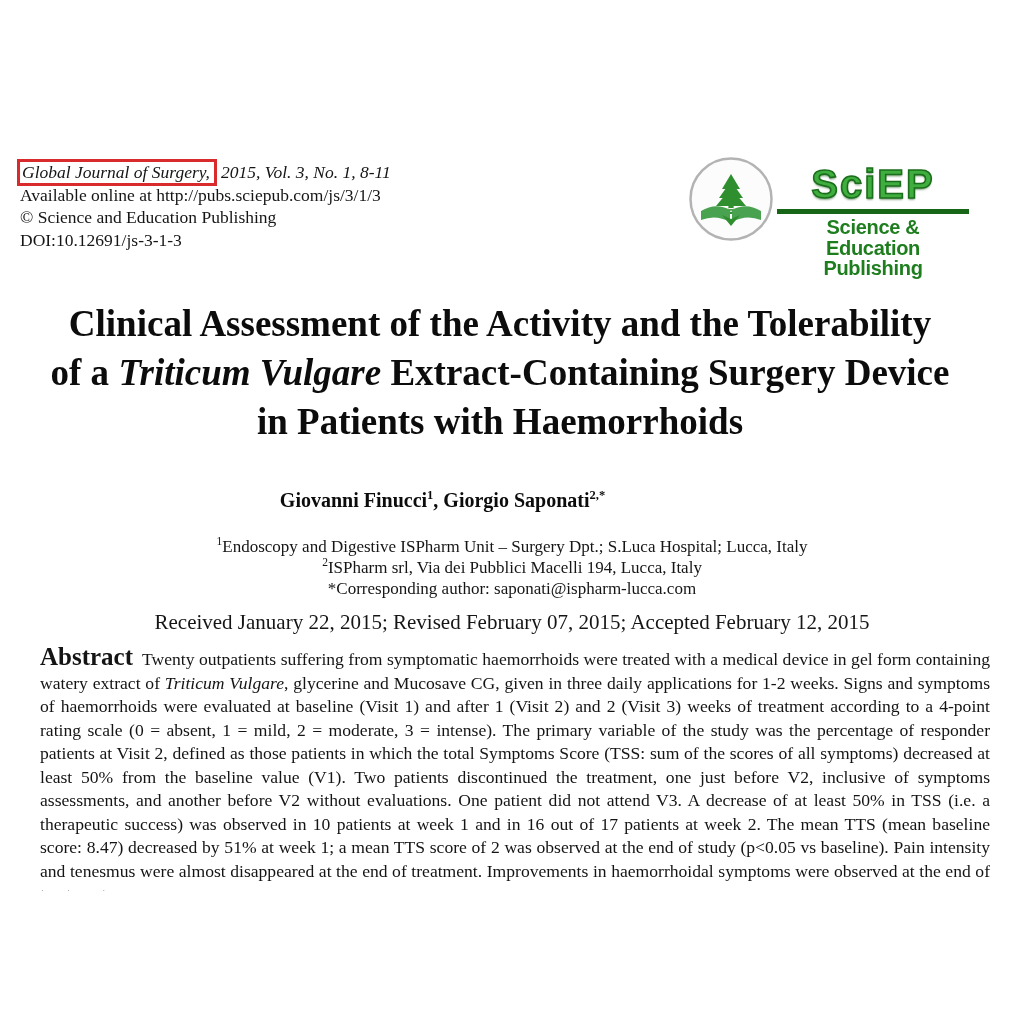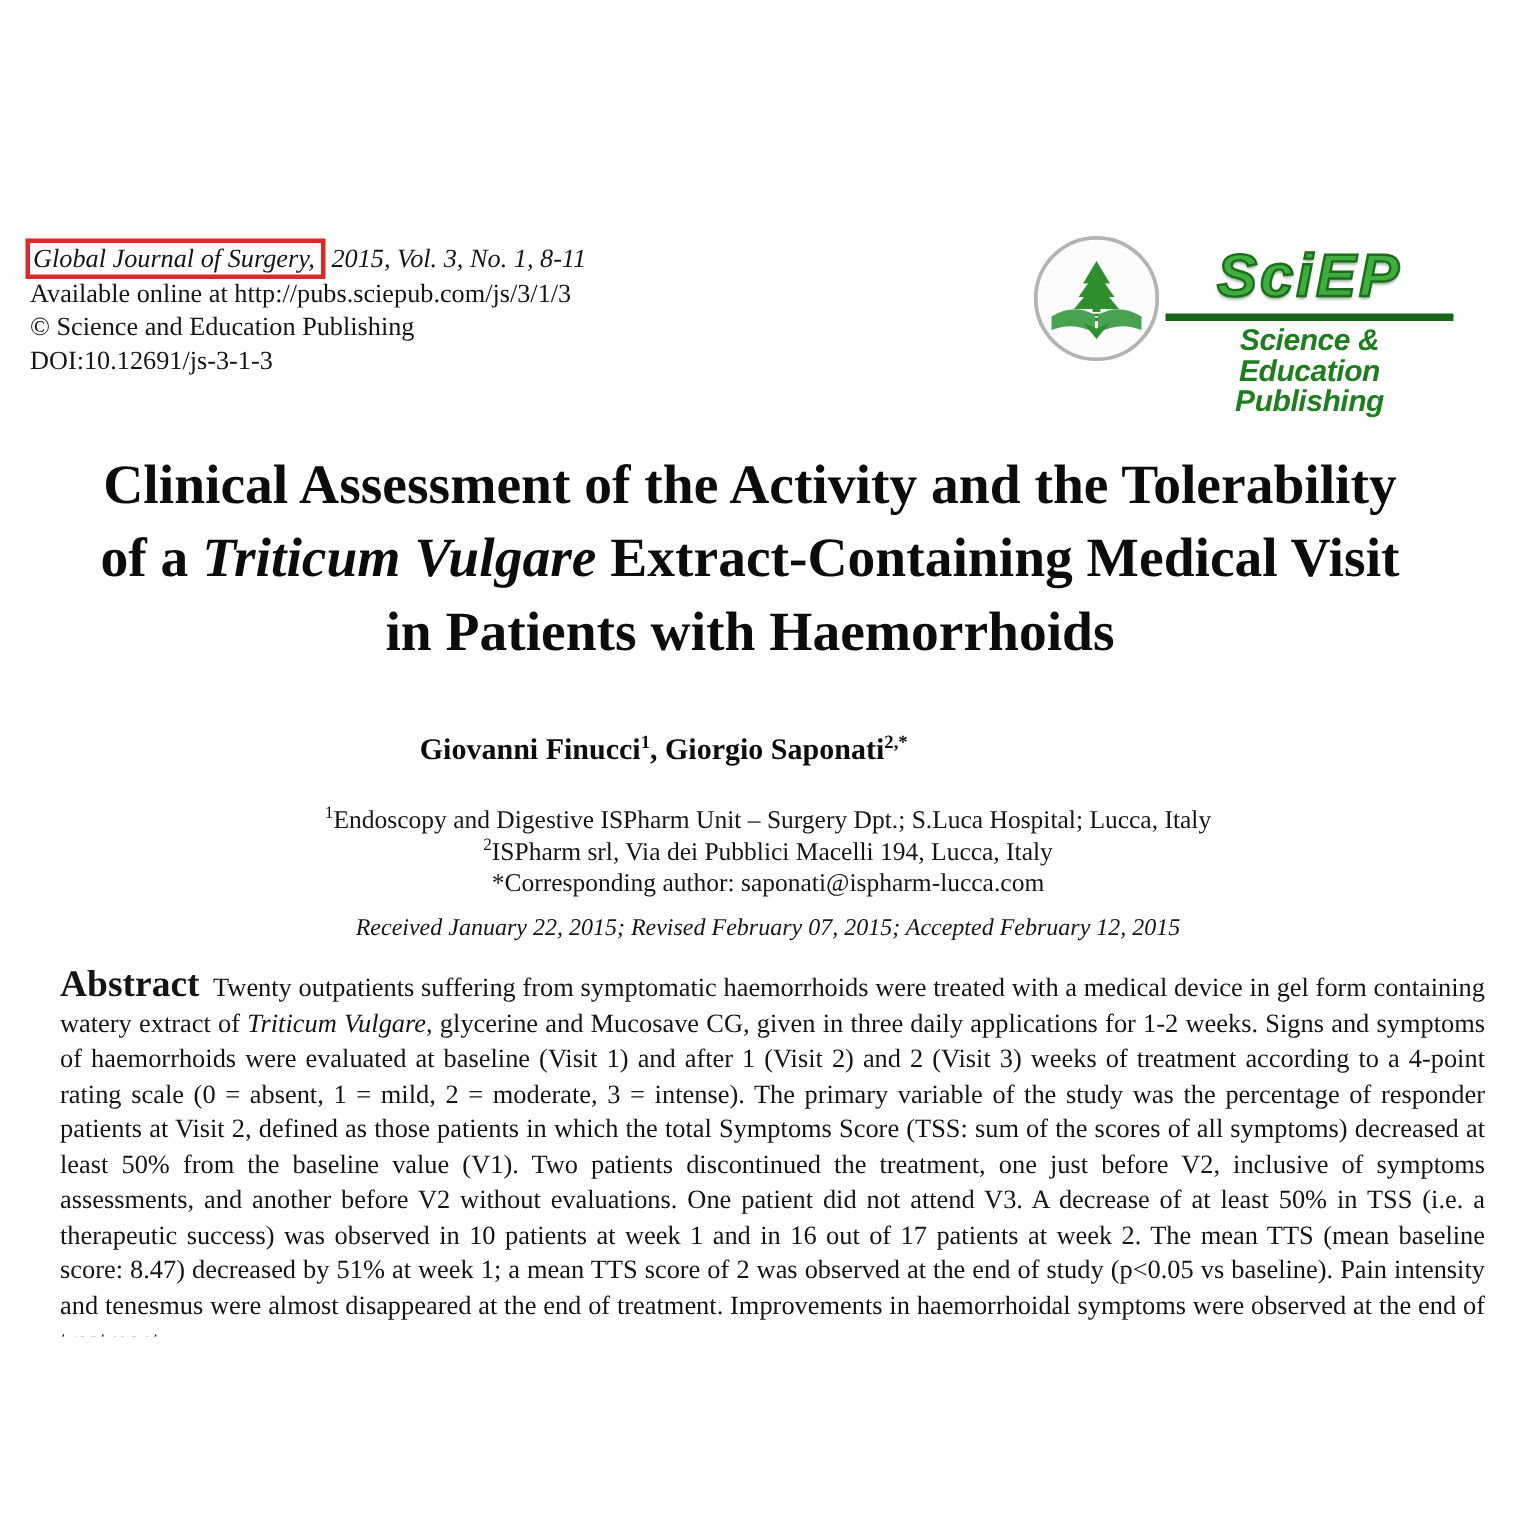--- a/index.html
+++ b/index.html
@@ -23,21 +23,21 @@
   .red-box {
     border: 3px solid #d92b2b;
     padding: 0 4px 1px 2px;
     margin-left: -3px;
     margin-right: 4px;
   }
 
   
   .logo-wrap {
     position: absolute; left: 688px; top: 156px;
-    display: flex; align-items: flex-start; font-style: italic;
+    display: flex; align-items: flex-start;
   }
   .logo-circle { display: block; }
   .logo-right { width: 192px; margin-left: 3px; text-align: center; padding-top: 8px; }
   .sciep {
     font-family: "Liberation Sans", sans-serif;
     font-weight: bold; font-size: 40px; line-height: 40px;
     letter-spacing: 2px;
     color: #3fae3f;
     -webkit-text-stroke: 1.6px #1b6e1b;
     text-shadow: 0 2px 2px rgba(10,70,10,0.45);
@@ -60,21 +60,21 @@
     text-align: center; font-weight: bold; font-size: 20px; color: #0c0c0c;
   }
   sup.auth-sup { font-size: 12.5px; vertical-align: super; line-height: 0; }
   .affiliations {
     position: absolute; left: 0; top: 536px; width: 1024px;
     text-align: center; font-size: 17px; line-height: 21px; color: #151515;
   }
   sup.aff-sup { font-size: 11.5px; vertical-align: super; line-height: 0; }
   .received {
     position: absolute; left: 0; top: 610px; width: 1024px;
-    text-align: center; font-style: italic; font-size: 16px; color: #151515;
+    text-align: center; font-size: 21px; color: #151515;
   }
 
   
   .abstract {
     position: absolute; left: 40px; top: 645px;
     width: 950px; height: 246px; overflow: hidden;
     text-align: justify;
     font-size: 17.6px; line-height: 23.5px; color: #141414;
   }
   .abstract-label { font-weight: bold; font-size: 25px; margin-right: 9px; }
@@ -110,21 +110,21 @@
       <div class="logo-bar"></div>
       <div class="pub-name">
         <div>Science &amp; Education</div>
         <div>Publishing</div>
       </div>
     </div>
   </div>
 
   <h1 class="title-block">
     <div>Clinical Assessment of the Activity and the Tolerability</div>
-    <div><span>of a </span><span class="it">Triticum Vulgare</span><span> Extract-Containing Medical Visit</span></div>
+    <div><span>of a </span><span class="it">Triticum Vulgare</span><span> Extract-Containing Surgery Device</span></div>
     <div>in Patients with Haemorrhoids</div>
   </h1>
 
   <div class="authors"><span>Giovanni Finucci</span><sup class="auth-sup">1</sup><span>, </span><span>Giorgio Saponati</span><sup class="auth-sup">2,*</sup></div>
 
   <div class="affiliations">
     <div><sup class="aff-sup">1</sup><span>Endoscopy and Digestive ISPharm Unit – Surgery Dpt.; S.Luca Hospital; Lucca, Italy</span></div>
     <div><sup class="aff-sup">2</sup><span>ISPharm srl, Via dei Pubblici Macelli 194, Lucca, Italy</span></div>
     <div>*Corresponding author: saponati@ispharm-lucca.com</div>
   </div>

